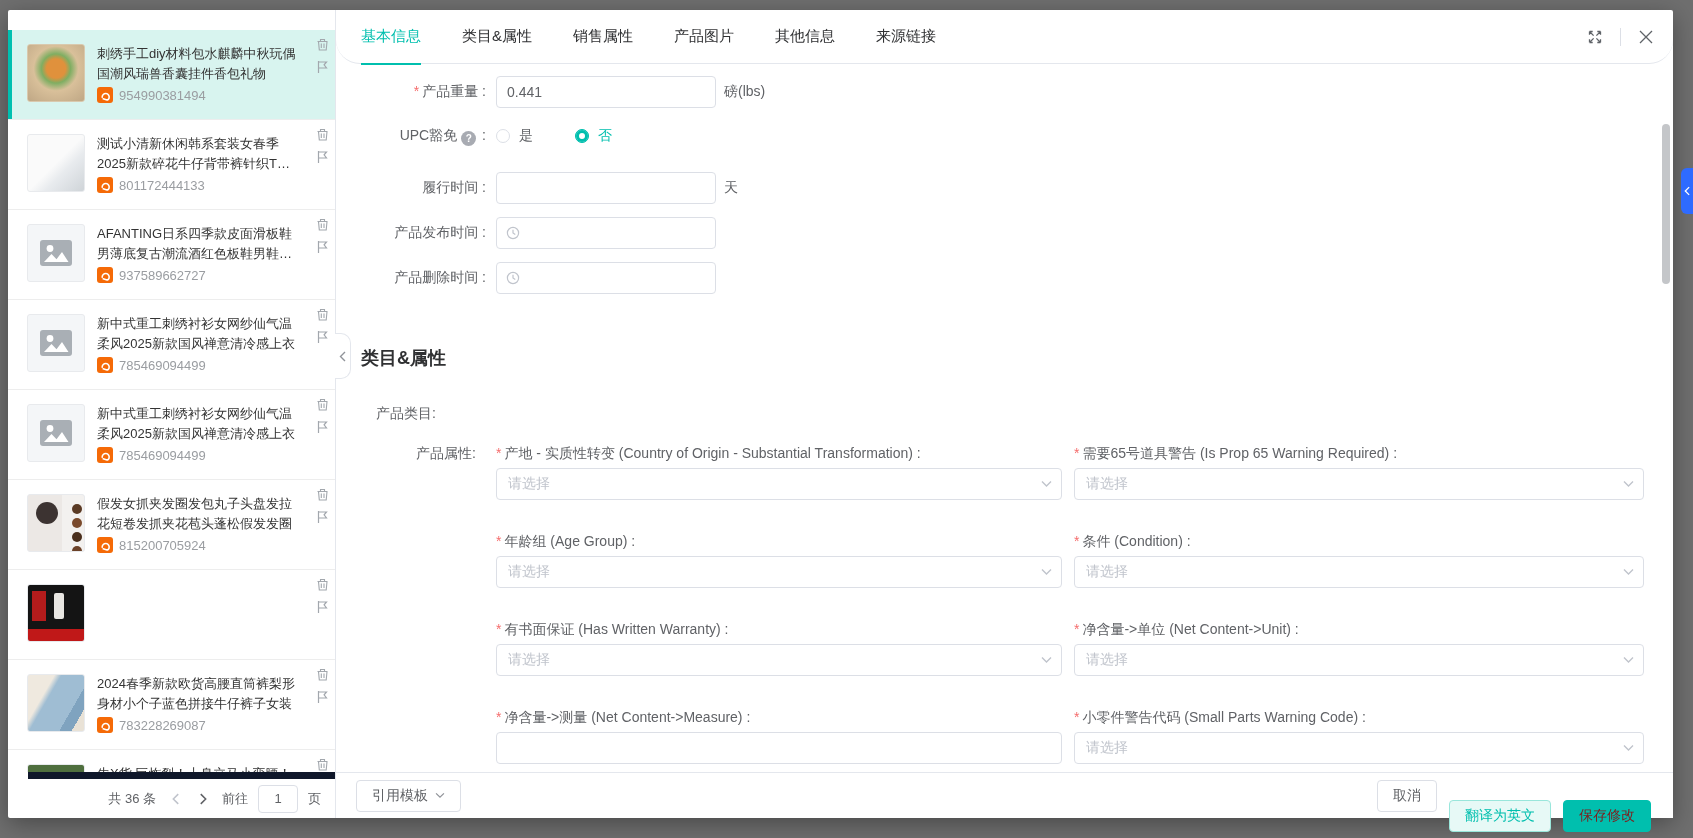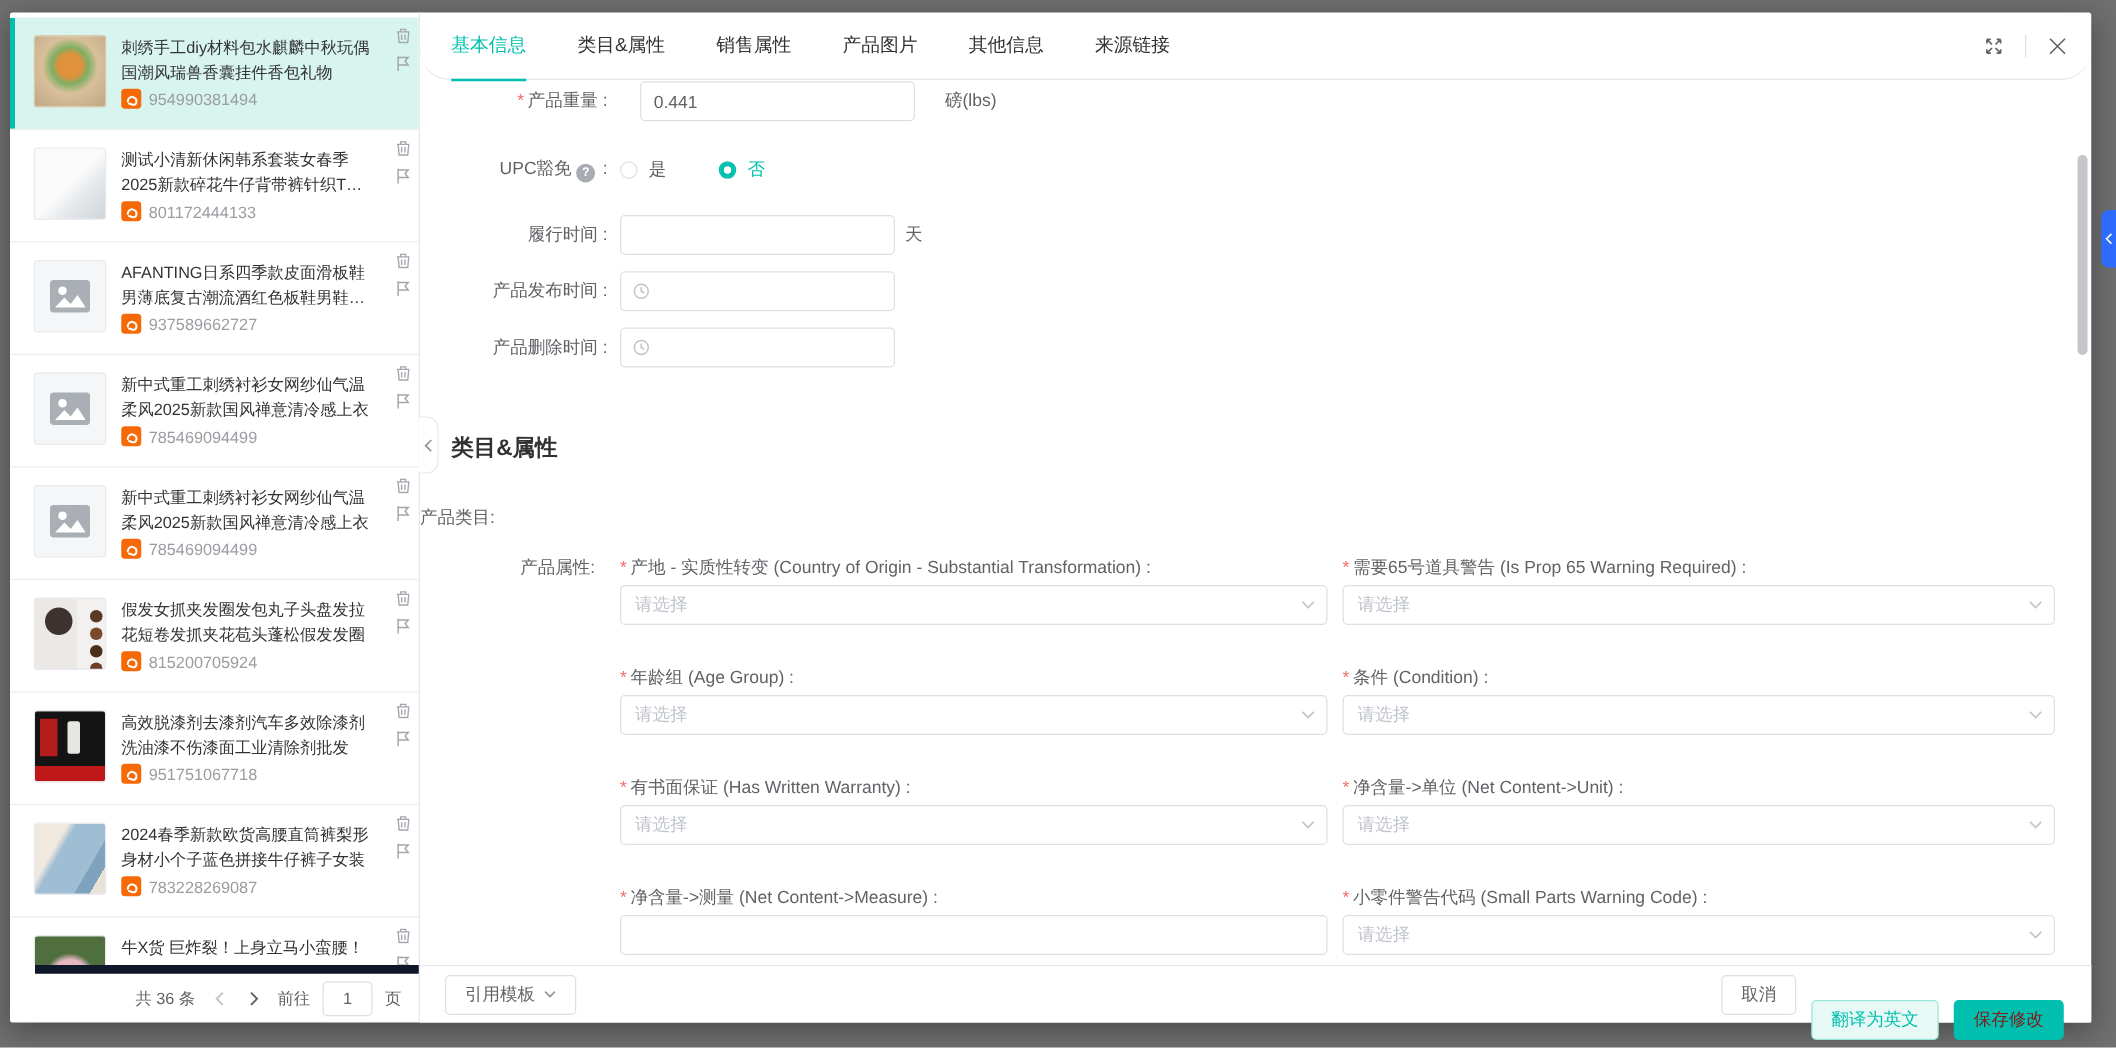--- a/index.html
+++ b/index.html
@@ -5,21 +5,21 @@
   * { margin:0; padding:0; box-sizing:border-box; }
   html,body { width:1693px; height:838px; }
   body { background:#6f6f6f; font-family:"Liberation Sans","DejaVu Sans",sans-serif; position:relative; overflow:hidden; color:#303133; }
 
   .modal { position:absolute; left:8px; top:10px; width:1665px; height:808px; background:#fff; border-radius:2px; box-shadow:0 6px 24px rgba(0,0,0,.35); display:flex; }
 
   
   .sidebar { width:328px; border-right:1px solid #e4e7ed; display:flex; flex-direction:column; position:relative; }
   .plist { height:762px; overflow:hidden; padding-top:4px; }
   .pitem { position:relative; height:90px; border-bottom:1px solid #ededed; padding:14px 34px 10px 19px; display:flex; gap:12px; cursor:pointer; }
-  .pitem.selected { background:#d8f4ef; box-shadow:inset 4px 0 0 #00c0b0; }
+  .pitem.selected { background:#d8f4ef; box-shadow:inset 4px 0 0 #00c0b0;margin-top:16px; }
   .thumb { width:58px; height:58px; flex:none; border-radius:3px; overflow:hidden; border:1px solid #e8eaed; background:#f4f6f8; display:flex; align-items:center; justify-content:center; }
   .thumb svg { width:34px; height:28px; }
   .t-plush { background:radial-gradient(circle at 50% 42%, #e0913c 0 22%, #7fae62 34%, #d9c09a 52%, #bfa785 100%); border-color:#d9c9ae; }
   .t-shirt { background:linear-gradient(135deg,#fafafa 0 50%,#e8ebee 65%,#cfd4d8 100%); }
   .t-hair  { background:linear-gradient(to right,#ece8e5 0 60%,#f3f1ef 60% 100%),#ece8e5; }
   .t-hair::before { content:""; display:block; width:22px; height:22px; margin:-20px 0 0 -18px; border-radius:50%; background:#3c3331; box-shadow:30px -4px 0 -6px #5a3a24, 30px 10px 0 -6px #7a4a2c, 30px 24px 0 -6px #4a2f1d, 30px 38px 0 -6px #6b4128; }
   .t-paint { background:linear-gradient(to bottom,#141414 0 78%,#c01818 78% 100%); position:relative; }
   .t-paint::before { content:""; position:absolute; left:4px; top:6px; width:14px; height:30px; background:#b51c1c; }
   .t-paint::after { content:""; position:absolute; left:26px; top:8px; width:10px; height:26px; background:#e8e6e2; border-radius:2px; }
   .t-jeans { background:linear-gradient(120deg,#efe9df 0 30%,#9fbdd3 38% 72%,#7fa3bf 72% 86%,#e9e2d6 86% 100%); }
@@ -313,31 +313,20 @@
             <span>
               <svg viewBox="0 0 13 13">
                 <use href="#ico-flag"></use>
               </svg>
             </span>
           </div>
       </div>
 
       <div class="pitem">
         <div class="thumb t-paint"></div>
-        <div class="ptext">
-            <div class="ptitle">高效脱漆剂去漆剂汽车多效除漆剂洗油漆不伤漆面工业清除剂批发</div>
-          <div class="pid">
-              <span class="src-badge">
-                <svg viewBox="0 0 11 11">
-                  <use href="#ico-ali"></use>
-                </svg>
-              </span>
-              <span>951751067718</span>
-            </div>
-          </div>
         <div class="iacts">
             <span>
               <svg viewBox="0 0 13 13">
                 <use href="#ico-trash"></use>
               </svg>
             </span>
             <span>
               <svg viewBox="0 0 13 13">
                 <use href="#ico-flag"></use>
               </svg>
@@ -436,21 +425,21 @@
         <span class="winbtn">
             <svg viewBox="0 0 16 16">
               <use href="#ico-close"></use>
             </svg>
           </span>
       </div>
     </div>
 
     <div class="content">
 
-      <div class="frow" style="top:1px; left:10px;gap:16px;">
+      <div class="frow" style="top:12px; left:10px;">
         <div class="flabel"><span class="req">*</span><span>产品重量 :</span></div>
         <input class="tinput" value="0.441" style="">
         <span class="suffix">磅(lbs)</span>
       </div>
 
       <div class="frow" style="top:62px; left:10px; height:20px;">
         <div class="flabel"><span>UPC豁免</span><span class="qmark">?</span><span> :</span></div>
         <div class="radio">
             <span class="rdot"></span>
             <span class="rlabel">是</span>
@@ -480,21 +469,21 @@
         <div class="flabel"><span>产品删除时间 :</span></div>
         <div class="time-input">
             <svg viewBox="0 0 14 14">
               <use href="#ico-clock"></use>
             </svg>
           </div>
       </div>
 
       <div class="section-title">类目&amp;属性</div>
 
-      <div class="attr-label" style="top:341px; left:0; width:150px; text-align:left; padding-right:10px;">产品类目:</div>
+      <div class="attr-label" style="top:341px; left:0; width:150px; text-align:center; padding-right:10px;">产品类目:</div>
 
       <div class="attr-label" style="top:381px; left:0; width:150px; text-align:right; padding-right:10px;">产品属性:</div>
 
       <div class="attr-label" style="top:381px; left:160px;"><span class="req">*</span><span>产地 - 实质性转变 (Country of Origin - Substantial Transformation) :</span></div>
       <div class="attr-ctrl col1" style="top:404px;">
           <div class="select">
             <span class="ph">请选择</span>
             <svg class="car" viewBox="0 0 11 8">
               <use href="#ico-chev-d"></use>
             </svg>

